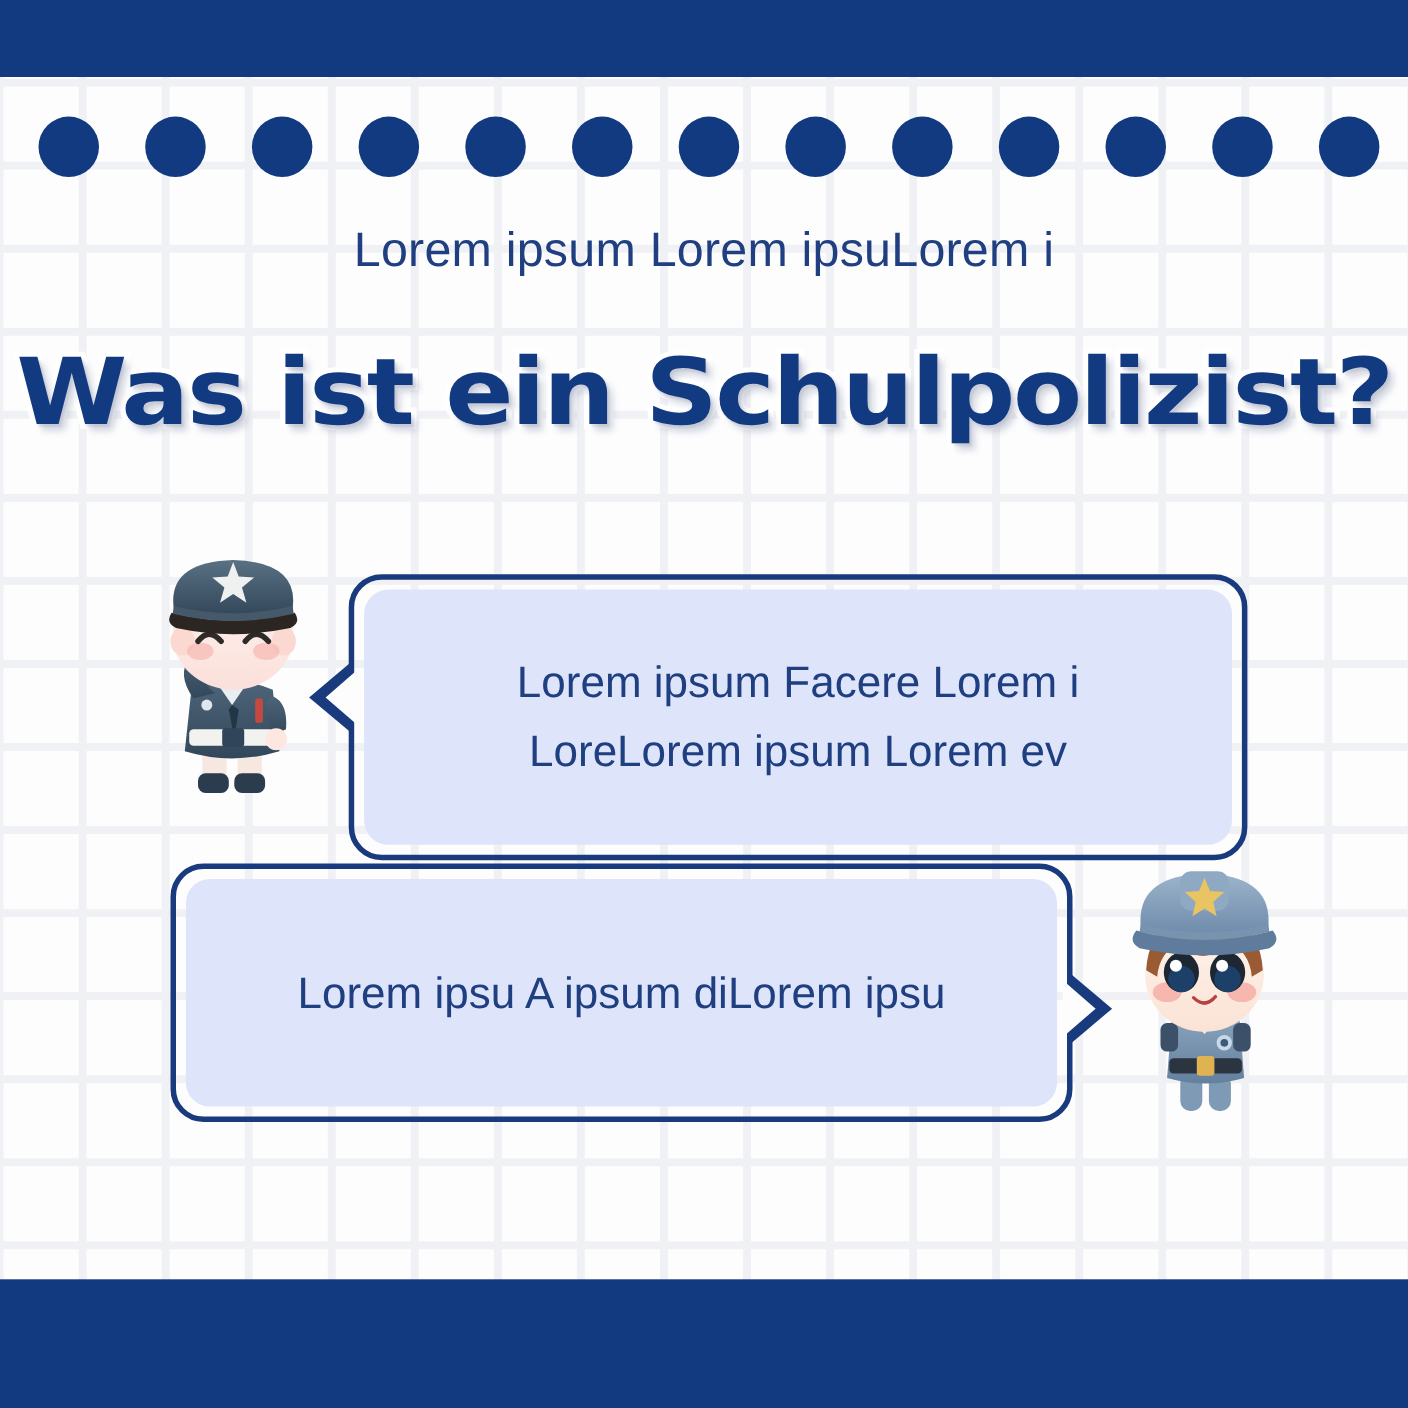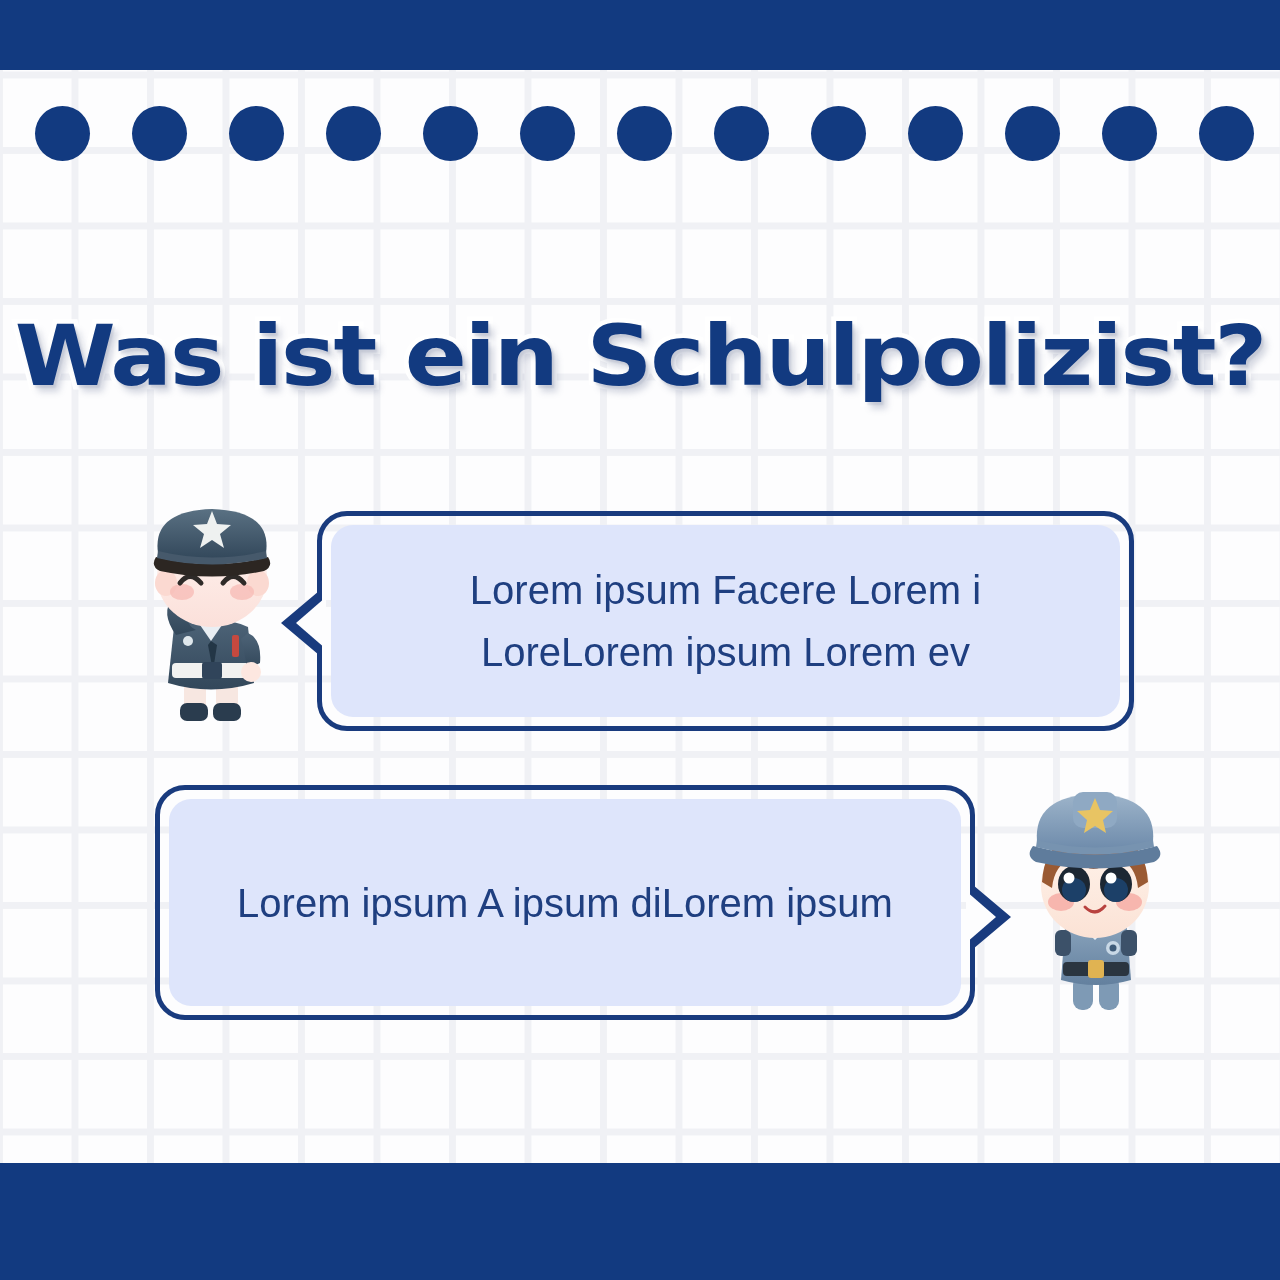--- a/index.html
+++ b/index.html
@@ -113,21 +113,21 @@
   }
   .bubble-text {
     text-align: center;
     color: #1f3f80;
     font-size: 40px;
     line-height: 62px;
     font-weight: 400;
     padding: 0 34px;
   }
 
-  #bubble-1 { left: 317px; top: 511px; width: 817px; height: 220px; }
+  #bubble-1 { left: 317px; top: 522px; width: 817px; height: 260px; }
   #bubble-2 { left: 155px; top: 785px; width: 820px; height: 235px; }
 
   
   .tail {
     position: absolute;
     width: 0;
     height: 0;
   }
   .tail-left-outer {
     left: -41px;
@@ -181,20 +181,21 @@
       <div class="dot" style="left: 520px;"></div>
       <div class="dot" style="left: 617px;"></div>
       <div class="dot" style="left: 714px;"></div>
       <div class="dot" style="left: 811px;"></div>
       <div class="dot" style="left: 908px;"></div>
       <div class="dot" style="left: 1005px;"></div>
       <div class="dot" style="left: 1102px;"></div>
       <div class="dot" style="left: 1199px;"></div>
     </div>
 
+  <div class="subtitle">Lorem ipsum Lorem ipsuLorem i</div>
 
   <div class="headline">Was ist ein Schulpolizist?</div>
 
   <div class="character" id="character-officer">
     <svg viewBox="0 0 200 250" width="200" height="250">
       <defs>
         <linearGradient id="capG" x1="0" y1="0" x2="0" y2="1">
           <stop offset="0%" stop-color="#5a7183"></stop>
           <stop offset="100%" stop-color="#32475a"></stop>
         </linearGradient>
@@ -258,21 +259,21 @@
         <div>LoreLorem ipsum Lorem ev</div>
       </div>
     </div>
   </div>
 
   <div class="bubble" id="bubble-2">
     <div class="tail tail-right-outer"></div>
     <div class="tail tail-right-inner"></div>
     <div class="bubble-inner">
       <div class="bubble-text">
-        <div>Lorem ipsum A ipsum diLorem ipsum</div>
+        <div>Lorem ipsu A ipsum diLorem ipsu</div>
       </div>
     </div>
   </div>
 
   <div class="character" id="character-kid">
     <svg viewBox="0 0 200 250" width="200" height="250">
       <defs>
         <linearGradient id="capG2" x1="0" y1="0" x2="0" y2="1">
           <stop offset="0%" stop-color="#9db4ca"></stop>
           <stop offset="100%" stop-color="#6e8bab"></stop>

